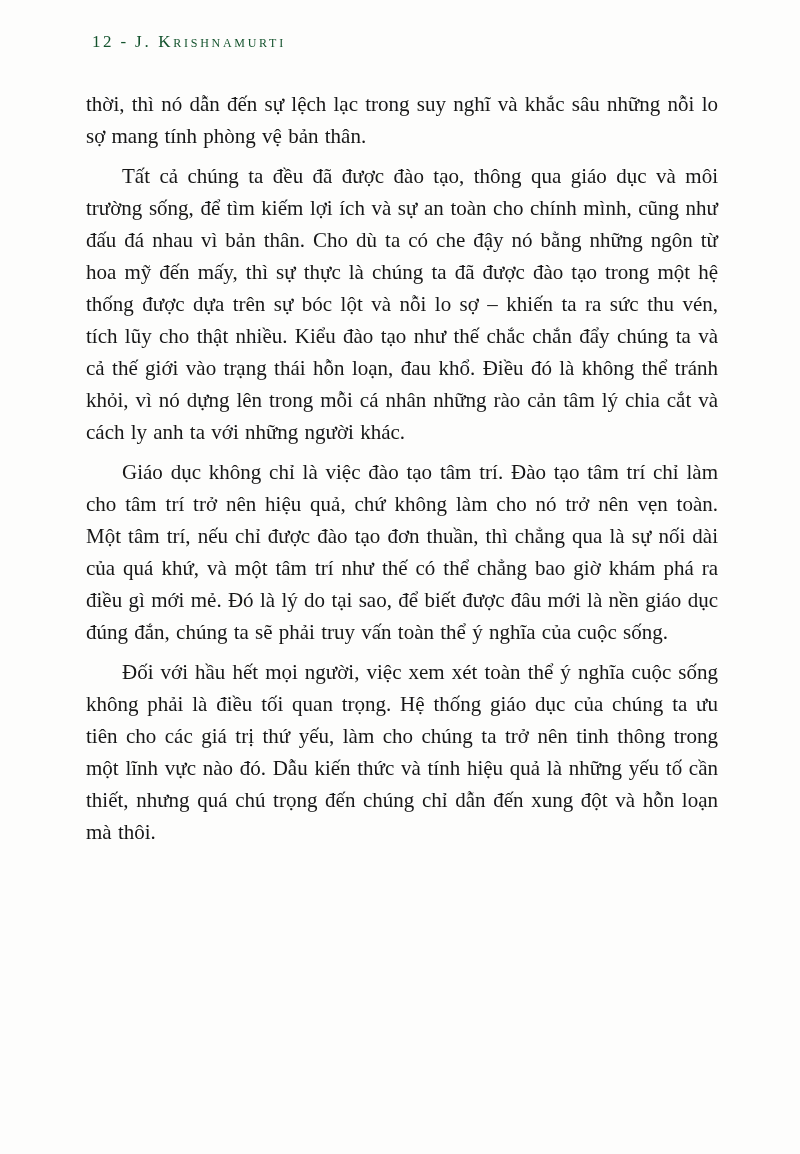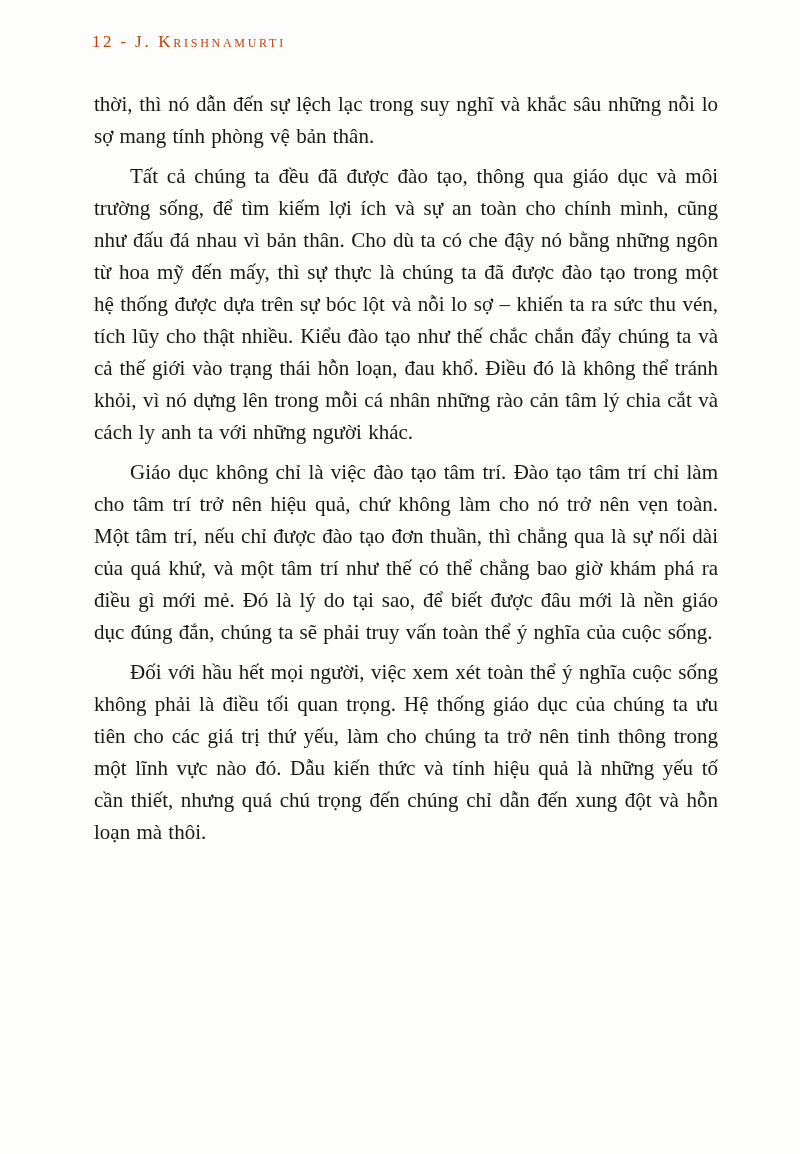--- a/index.html
+++ b/index.html
@@ -14,37 +14,37 @@
     box-sizing: border-box;
     background: #fdfdfc;
     color: #171717;
     font-family: "Liberation Serif", "DejaVu Serif", serif;
     padding: 32px 82px 0 86px;
     overflow: hidden;
   }
   .running-header {
     font-size: 17px;
     letter-spacing: 0.14em;
-    color: #c2410c;
+    color: #14532d;
     white-space: nowrap;
     margin-left: 6px;
   }
   .running-header .author {
     font-variant: small-caps;
     letter-spacing: 0.16em;
   }
   .body-text {
     margin-top: 36px;
     font-size: 21px;
     line-height: 32px;
     text-align: justify;
     word-spacing: 1px;
   }
   .para {
-    margin: 0 0 8px 8px;
+    margin: 0 0 8px 0;
     text-indent: 36px;
   }
   .para.no-indent {
     text-indent: 0;
   }
 </style>
 </head>
 <body>
 
 <div class="page">

